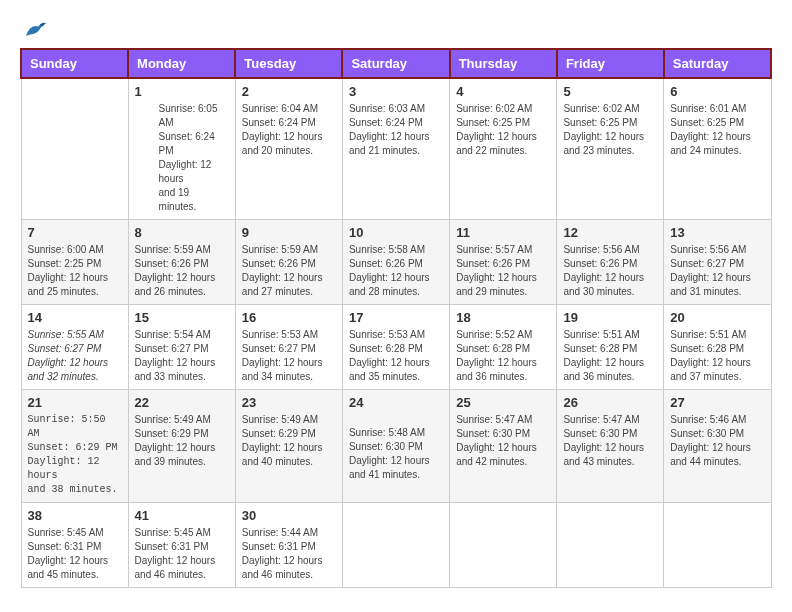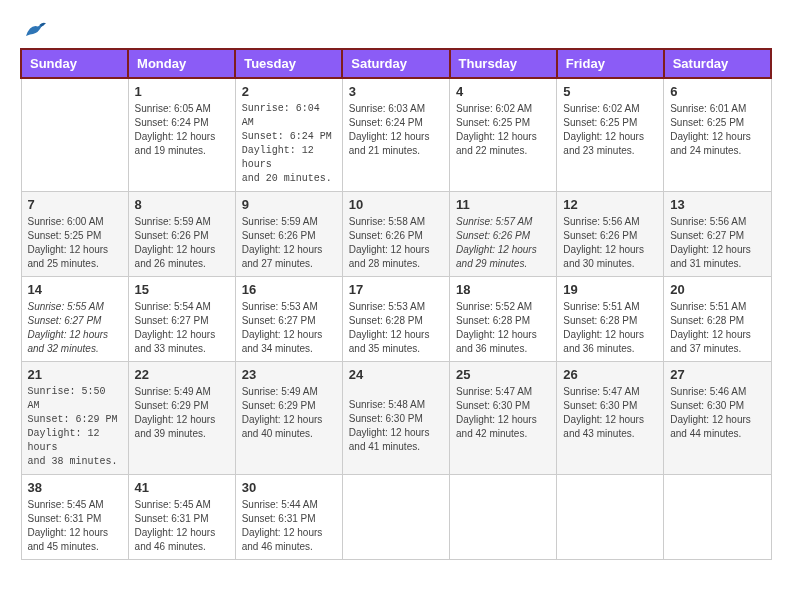--- a/index.html
+++ b/index.html
@@ -122,28 +122,28 @@
         <th>Thursday</th>
         <th>Friday</th>
         <th>Saturday</th>
       </tr>
   </thead>
   <tbody id="calendar-body">
   <tr>
         <td class="empty-cell"></td>
         <td>
           <span class="day-number">1</span>
-          <div class="day-info" style="white-space: pre-line;">Sunrise: 6:05 AM
+          <div class="day-info" style="white-space: pre-line; margin-left: 24px;">Sunrise: 6:05 AM
 Sunset: 6:24 PM
 Daylight: 12 hours
 and 19 minutes.</div>
         </td>
         <td>
           <span class="day-number">2</span>
-          <div class="day-info" style="white-space: pre-line; font-family: Liberation Mono, monospace;">Sunrise: 6:04 AM
+          <div class="day-info" style="white-space: pre-line;">Sunrise: 6:04 AM
 Sunset: 6:24 PM
 Daylight: 12 hours
 and 20 minutes.</div>
         </td>
         <td>
           <span class="day-number">3</span>
           <div class="day-info" style="white-space: pre-line;">Sunrise: 6:03 AM
 Sunset: 6:24 PM
 Daylight: 12 hours
 and 21 minutes.</div>
@@ -167,21 +167,21 @@
           <div class="day-info" style="white-space: pre-line;">Sunrise: 6:01 AM
 Sunset: 6:25 PM
 Daylight: 12 hours
 and 24 minutes.</div>
         </td>
       </tr>
       <tr>
         <td>
           <span class="day-number">7</span>
           <div class="day-info" style="white-space: pre-line;">Sunrise: 6:00 AM
-Sunset: 5:25 PM
+Sunset: 2:25 PM
 Daylight: 12 hours
 and 25 minutes.</div>
         </td>
         <td>
           <span class="day-number">8</span>
           <div class="day-info" style="white-space: pre-line;">Sunrise: 5:59 AM
 Sunset: 6:26 PM
 Daylight: 12 hours
 and 26 minutes.</div>
         </td>
@@ -194,21 +194,21 @@
         </td>
         <td>
           <span class="day-number">10</span>
           <div class="day-info" style="white-space: pre-line;">Sunrise: 5:58 AM
 Sunset: 6:26 PM
 Daylight: 12 hours
 and 28 minutes.</div>
         </td>
         <td>
           <span class="day-number">11</span>
-          <div class="day-info" style="white-space: pre-line; font-style: italic;">Sunrise: 5:57 AM
+          <div class="day-info" style="white-space: pre-line;">Sunrise: 5:57 AM
 Sunset: 6:26 PM
 Daylight: 12 hours
 and 29 minutes.</div>
         </td>
         <td>
           <span class="day-number">12</span>
           <div class="day-info" style="white-space: pre-line;">Sunrise: 5:56 AM
 Sunset: 6:26 PM
 Daylight: 12 hours
 and 30 minutes.</div>

